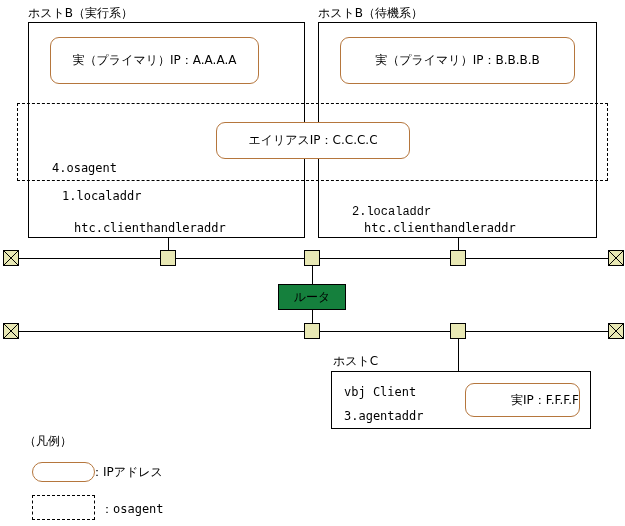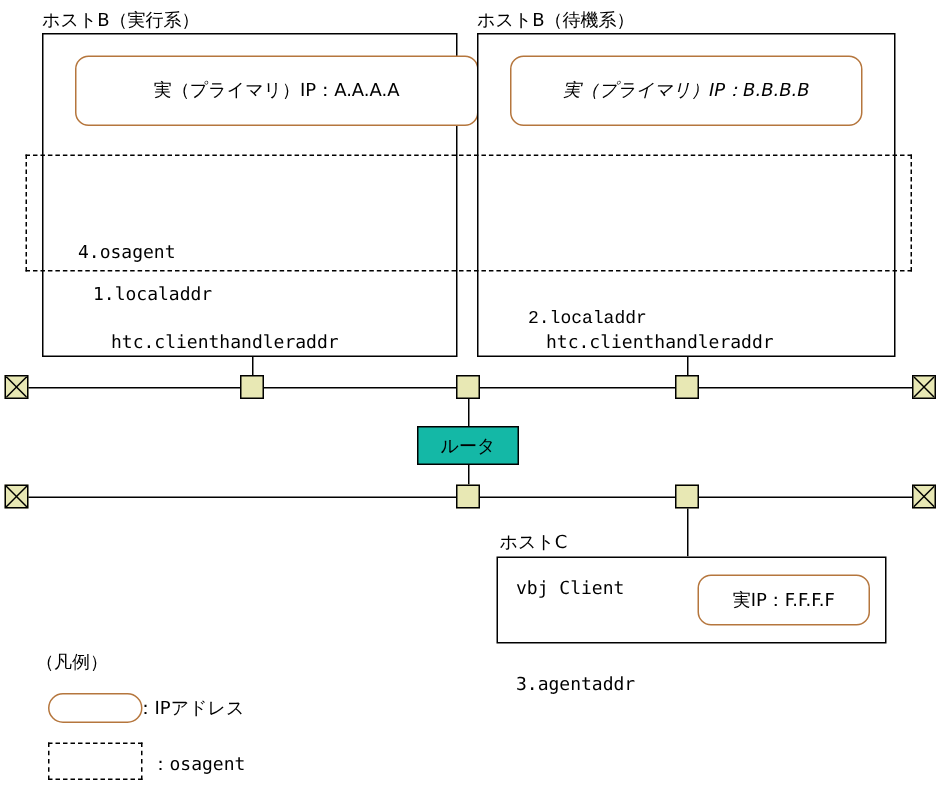--- a/index.html
+++ b/index.html
@@ -84,21 +84,21 @@
     height: 16px;
     background: #e8e8b4;
     border: 1px solid #000000;
     box-sizing: border-box;
   }
   .term svg { display: block; }
   
   .router {
     position: absolute;
     border: 1px solid #000000;
-    background: #14b8a6;
+    background: #15803d;
     box-sizing: border-box;
     display: flex;
     align-items: center;
     justify-content: center;
   }
   .router span { font-size: 12px; color: #000; white-space: nowrap; }
   
   .legend-cap {
     position: absolute;
     border: 1.6px solid #b5763d;
@@ -115,42 +115,45 @@
 </style>
 </head>
 <body>
 
 <div id="canvas">
 
   <div class="lbl" style="left:28px; top:7px;">ホストB（実行系）</div>
 
   <div class="hostbox" style="left:28px; top:22px; width:277px; height:216px;"></div>
 
-  <div class="ipbox" style="left:50px; top:37px; width:269px; height:47px;">
+  <div class="ipbox" style="left:50px; top:37px; width:209px; height:47px;">
     <span>実（プライマリ）IP：A.A.A.A</span>
   </div>
 
   <div class="lbl mono" style="left:52px; top:117px;margin-top:45px;">4.osagent</div>
 
   <div class="lbl mono" style="left:62px; top:190px;">1.localaddr</div>
   <div class="lbl mono" style="left:74px; top:222px;">htc.clienthandleraddr</div>
 
   <div class="lbl" style="left:318px; top:7px;">ホストB（待機系）</div>
 
   <div class="hostbox" style="left:318px; top:22px; width:279px; height:216px;"></div>
 
-  <div class="ipbox" style="left:340px; top:37px; width:235px; height:47px;font-style:italic;">
+  <div class="ipbox" style="left:340px; top:37px; width:235px; height:47px;">
     <span>実（プライマリ）IP：B.B.B.B</span>
   </div>
 
   <div class="lbl mono" style="left:352px; top:206px;font-family:Liberation Mono, monospace;">2.localaddr</div>
   <div class="lbl mono" style="left:364px; top:222px;">htc.clienthandleraddr</div>
 
   <div class="osregion" style="left:17px; top:103px; width:591px; height:78px;"></div>
 
+  <div class="ipbox" style="left:216px; top:122px; width:194px; height:37px;">
+    <span>エイリアスIP：C.C.C.C</span>
+  </div>
 
   <div class="bus" style="left:11px; top:258px; width:606px;"></div>
 
   <div class="term" style="left:3px; top:250px;">
     <svg width="14" height="14" viewBox="0 0 14 14">
       <line x1="0" y1="0" x2="14" y2="14" stroke="#000" stroke-width="1"></line>
       <line x1="14" y1="0" x2="0" y2="14" stroke="#000" stroke-width="1"></line>
     </svg>
   </div>
 
@@ -193,23 +196,23 @@
   <div class="node" style="left:304px; top:323px;"></div>
 
   <div class="node" style="left:450px; top:323px;"></div>
   <div class="drop" style="left:458px; top:339px; height:32px;"></div>
 
   <div class="lbl" style="left:333px; top:355px;">ホストC</div>
 
   <div class="hostbox" style="left:331px; top:371px; width:260px; height:58px;"></div>
 
   <div class="lbl mono" style="left:344px; top:386px;">vbj Client</div>
-  <div class="lbl mono" style="left:344px; top:410px;margin-top:40px;">3.agentaddr</div>
-
-  <div class="ipbox" style="left:465px; top:383px; width:115px; height:34px;">
+  <div class="lbl mono" style="left:344px; top:410px;">3.agentaddr</div>
+
+  <div class="ipbox" style="left:465px; top:383px; width:115px; height:34px;justify-content:flex-end;">
     <span>実IP：F.F.F.F</span>
   </div>
 
   <div class="lbl" style="left:24px; top:435px;">（凡例）</div>
 
   <div class="legend-cap" style="left:32px; top:462px; width:63px; height:20px;"></div>
   <div class="lbl" style="left:91px; top:466px;">：IPアドレス</div>
 
   <div class="legend-dash" style="left:32px; top:495px; width:63px; height:25px;"></div>
   <div class="lbl mono" style="left:101px; top:503px;">：osagent</div>

